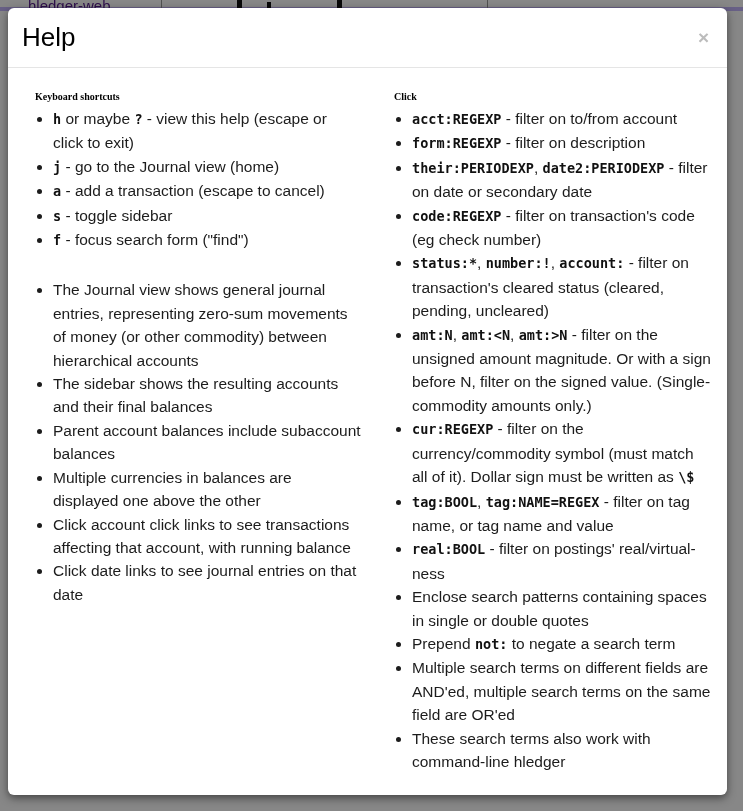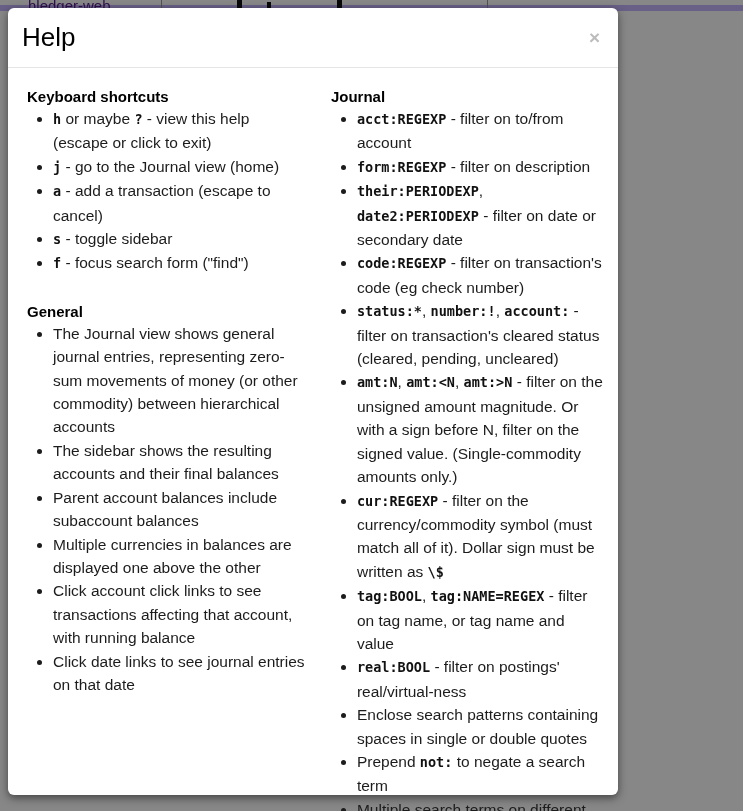--- a/index.html
+++ b/index.html
@@ -10,21 +10,21 @@
     overflow: hidden;
     background: #fff;
     font-family: "Liberation Sans", "DejaVu Sans", sans-serif;
     color: #1c1c1c;
   }
 
   
   .page-bg { position: absolute; inset: 0; background: #fff; }
   .bg-nav {
     position: absolute; left: 0; top: 0; right: 0; height: 11px;
-    border-bottom: 6px solid #c4b5fd;
+    border-bottom: 4px solid #c4b5fd;
   }
   .bg-brand {
     position: absolute; left: 28px; top: -3px;
     font-size: 15px; color: #551a8b; text-decoration: none;
     white-space: nowrap;
   }
   .bg-vline { position: absolute; top: 0; width: 1px; height: 10px; background: #9a9a9a; }
   .bg-vline.v1 { left: 161px; }
   .bg-vline.v2 { left: 487px; }
   .bg-frag { position: absolute; background: #111; }
@@ -33,21 +33,21 @@
   .bg-frag.f3 { left: 337px; top: 0; width: 5px; height: 9px; }
 
   .overlay {
     position: absolute; inset: 0;
     background: rgba(0,0,0,0.47);
   }
 
   
   .modal {
     position: absolute; left: 8px; top: 8px;
-    width: 610px; height: 787px;
+    width: 719px; height: 787px;
     background: #fff;
     border-radius: 6px;
     box-shadow: 0 3px 9px rgba(0,0,0,0.5);
   }
   .modal-header {
     position: relative;
     padding: 13px 14px 13px 14px;
     border-bottom: 1px solid #e5e5e5;
   }
   .modal-title {
@@ -63,23 +63,24 @@
     font-family: "Liberation Sans", sans-serif;
   }
   .modal-body {
     display: flex;
     padding: 19px 14px 0 15px;
   }
   .col-left  { width: 338px; }
   .col-right { width: 331px; margin-left: 21px; }
 
   .sec-heading {
-    font-size: 15px; font-weight: bold; color: #000;
-    margin: 8px 0 0 4px;
+    font-size: 10px; font-weight: bold; color: #000;
+    margin: 8px 0 0 12px;
     line-height: 20px;
+    font-family: Liberation Serif, serif;
   }
   .sec-heading:first-child { margin-top: 0; }
   ul.help-list {
     margin: 0 0 26px 0;
     padding: 0 0 0 30px;
     list-style: disc outside;
   }
   ul.help-list li {
     font-size: 15.5px;
     line-height: 23.4px;
@@ -117,32 +118,31 @@
   <div class="modal-body">
     <div class="col-left">
         <div class="sec-heading">Keyboard shortcuts</div>
         <ul class="help-list">
           <li><code>h</code> or maybe <code>?</code> - view this help (escape or click to exit)</li>
           <li><code>j</code> - go to the Journal view (home)</li>
           <li><code>a</code> - add a transaction (escape to cancel)</li>
           <li><code>s</code> - toggle sidebar</li>
           <li><code>f</code> - focus search form ("find")</li>
         </ul>
-        <div class="sec-heading">General</div>
         <ul class="help-list">
           <li>The Journal view shows general journal entries, representing zero-sum movements of money (or other commodity) between hierarchical accounts</li>
           <li>The sidebar shows the resulting accounts and their final balances</li>
           <li>Parent account balances include subaccount balances</li>
           <li>Multiple currencies in balances are displayed one above the other</li>
           <li>Click account click links to see transactions affecting that account, with running balance</li>
           <li>Click date links to see journal entries on that date</li>
         </ul>
       </div>
     <div class="col-right">
-        <div class="sec-heading">Journal</div>
+        <div class="sec-heading">Click</div>
         <ul class="help-list">
           <li><code>acct:REGEXP</code> - filter on to/from account</li>
           <li><code>form:REGEXP</code> - filter on description</li>
           <li><code>their:PERIODEXP</code>, <code>date2:PERIODEXP</code> - filter on date or secondary date</li>
           <li><code>code:REGEXP</code> - filter on transaction's code (eg check number)</li>
           <li><code>status:*</code>, <code>number:!</code>, <code>account:</code> - filter on transaction's cleared status (cleared, pending, uncleared)</li>
           <li><code>amt:N</code>, <code>amt:&lt;N</code>, <code>amt:&gt;N</code> - filter on the unsigned amount magnitude. Or with a sign before N, filter on the signed value. (Single-commodity amounts only.)</li>
           <li><code>cur:REGEXP</code> - filter on the currency/commodity symbol (must match all of it). Dollar sign must be written as <code>\$</code></li>
           <li><code>tag:BOOL</code>, <code>tag:NAME=REGEX</code> - filter on tag name, or tag name and value</li>
           <li><code>real:BOOL</code> - filter on postings' real/virtual-ness</li>

